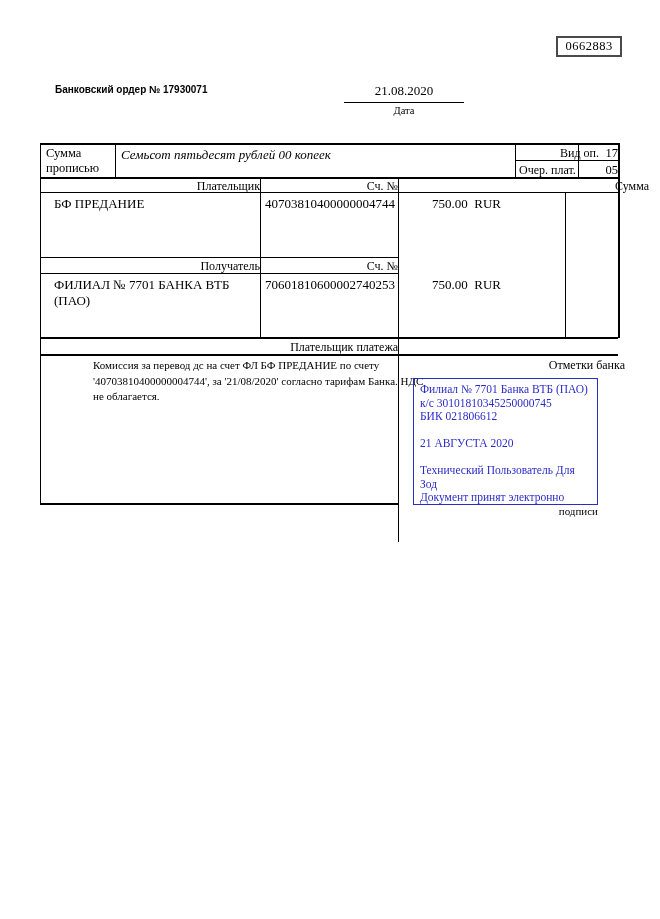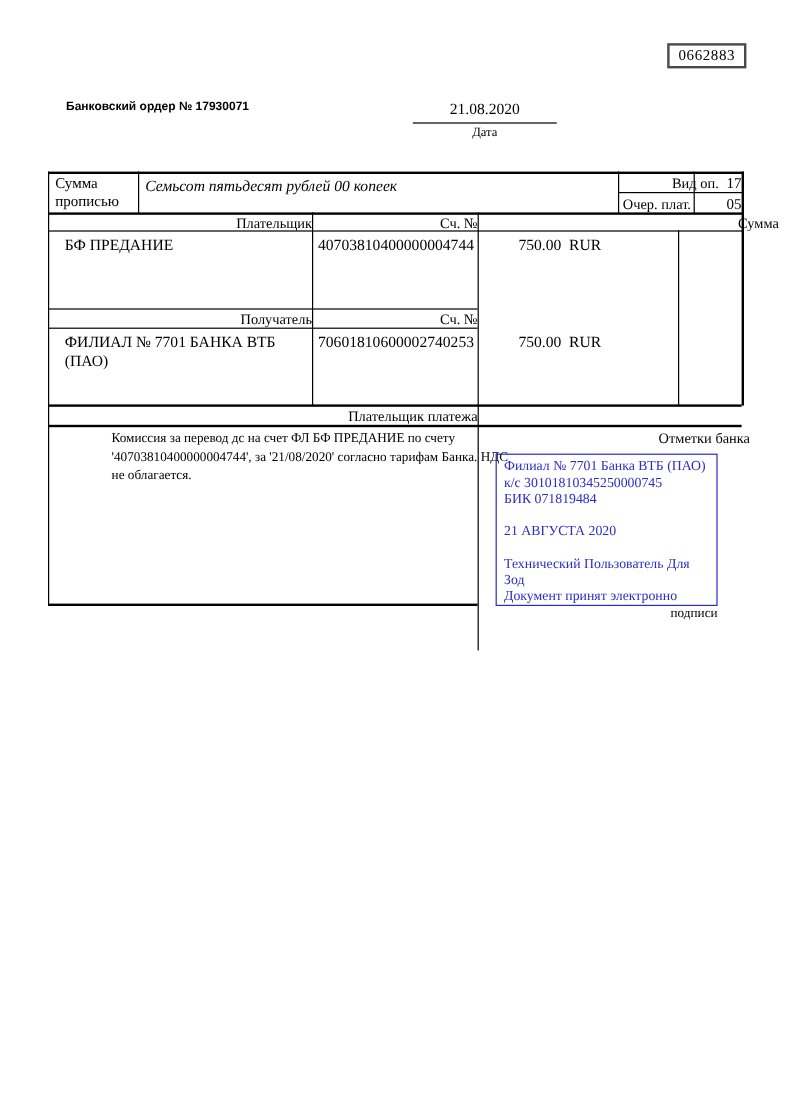--- a/index.html
+++ b/index.html
@@ -91,21 +91,21 @@
 <div class="cell v13" style="left:265px; top:277px;">70601810600002740253</div>
 <div class="cell v13 pre" style="left:404px; top:277px;">750.00  RUR</div>
 
 <div class="cell center" style="left:40px; top:340px; width:358px;">Плательщик платежа</div>
 <div id="purpose-text">Комиссия за перевод дс на счет ФЛ БФ ПРЕДАНИЕ по счету '40703810400000004744', за '21/08/2020' согласно тарифам Банка. НДС не облагается.</div>
 
 <div class="cell center" style="left:405px; top:358px; width:220px;">Отметки банка</div>
 <div id="stamp-box">
     <div class="stamp-line">Филиал № 7701 Банка ВТБ (ПАО)</div>
     <div class="stamp-line">к/с 30101810345250000745</div>
-    <div class="stamp-line">БИК 071819484</div>
+    <div class="stamp-line">БИК 021806612</div>
     <div class="stamp-line">&nbsp;</div>
     <div class="stamp-line">21 АВГУСТА 2020</div>
     <div class="stamp-line">&nbsp;</div>
     <div class="stamp-line">Технический Пользователь Для</div>
     <div class="stamp-line">Зод</div>
     <div class="stamp-line">Документ принят электронно</div>
   </div>
 <div class="cell center" style="left:398px; top:505px; width:200px; font-size:11px;">подписи</div>
 
 </body></html>

